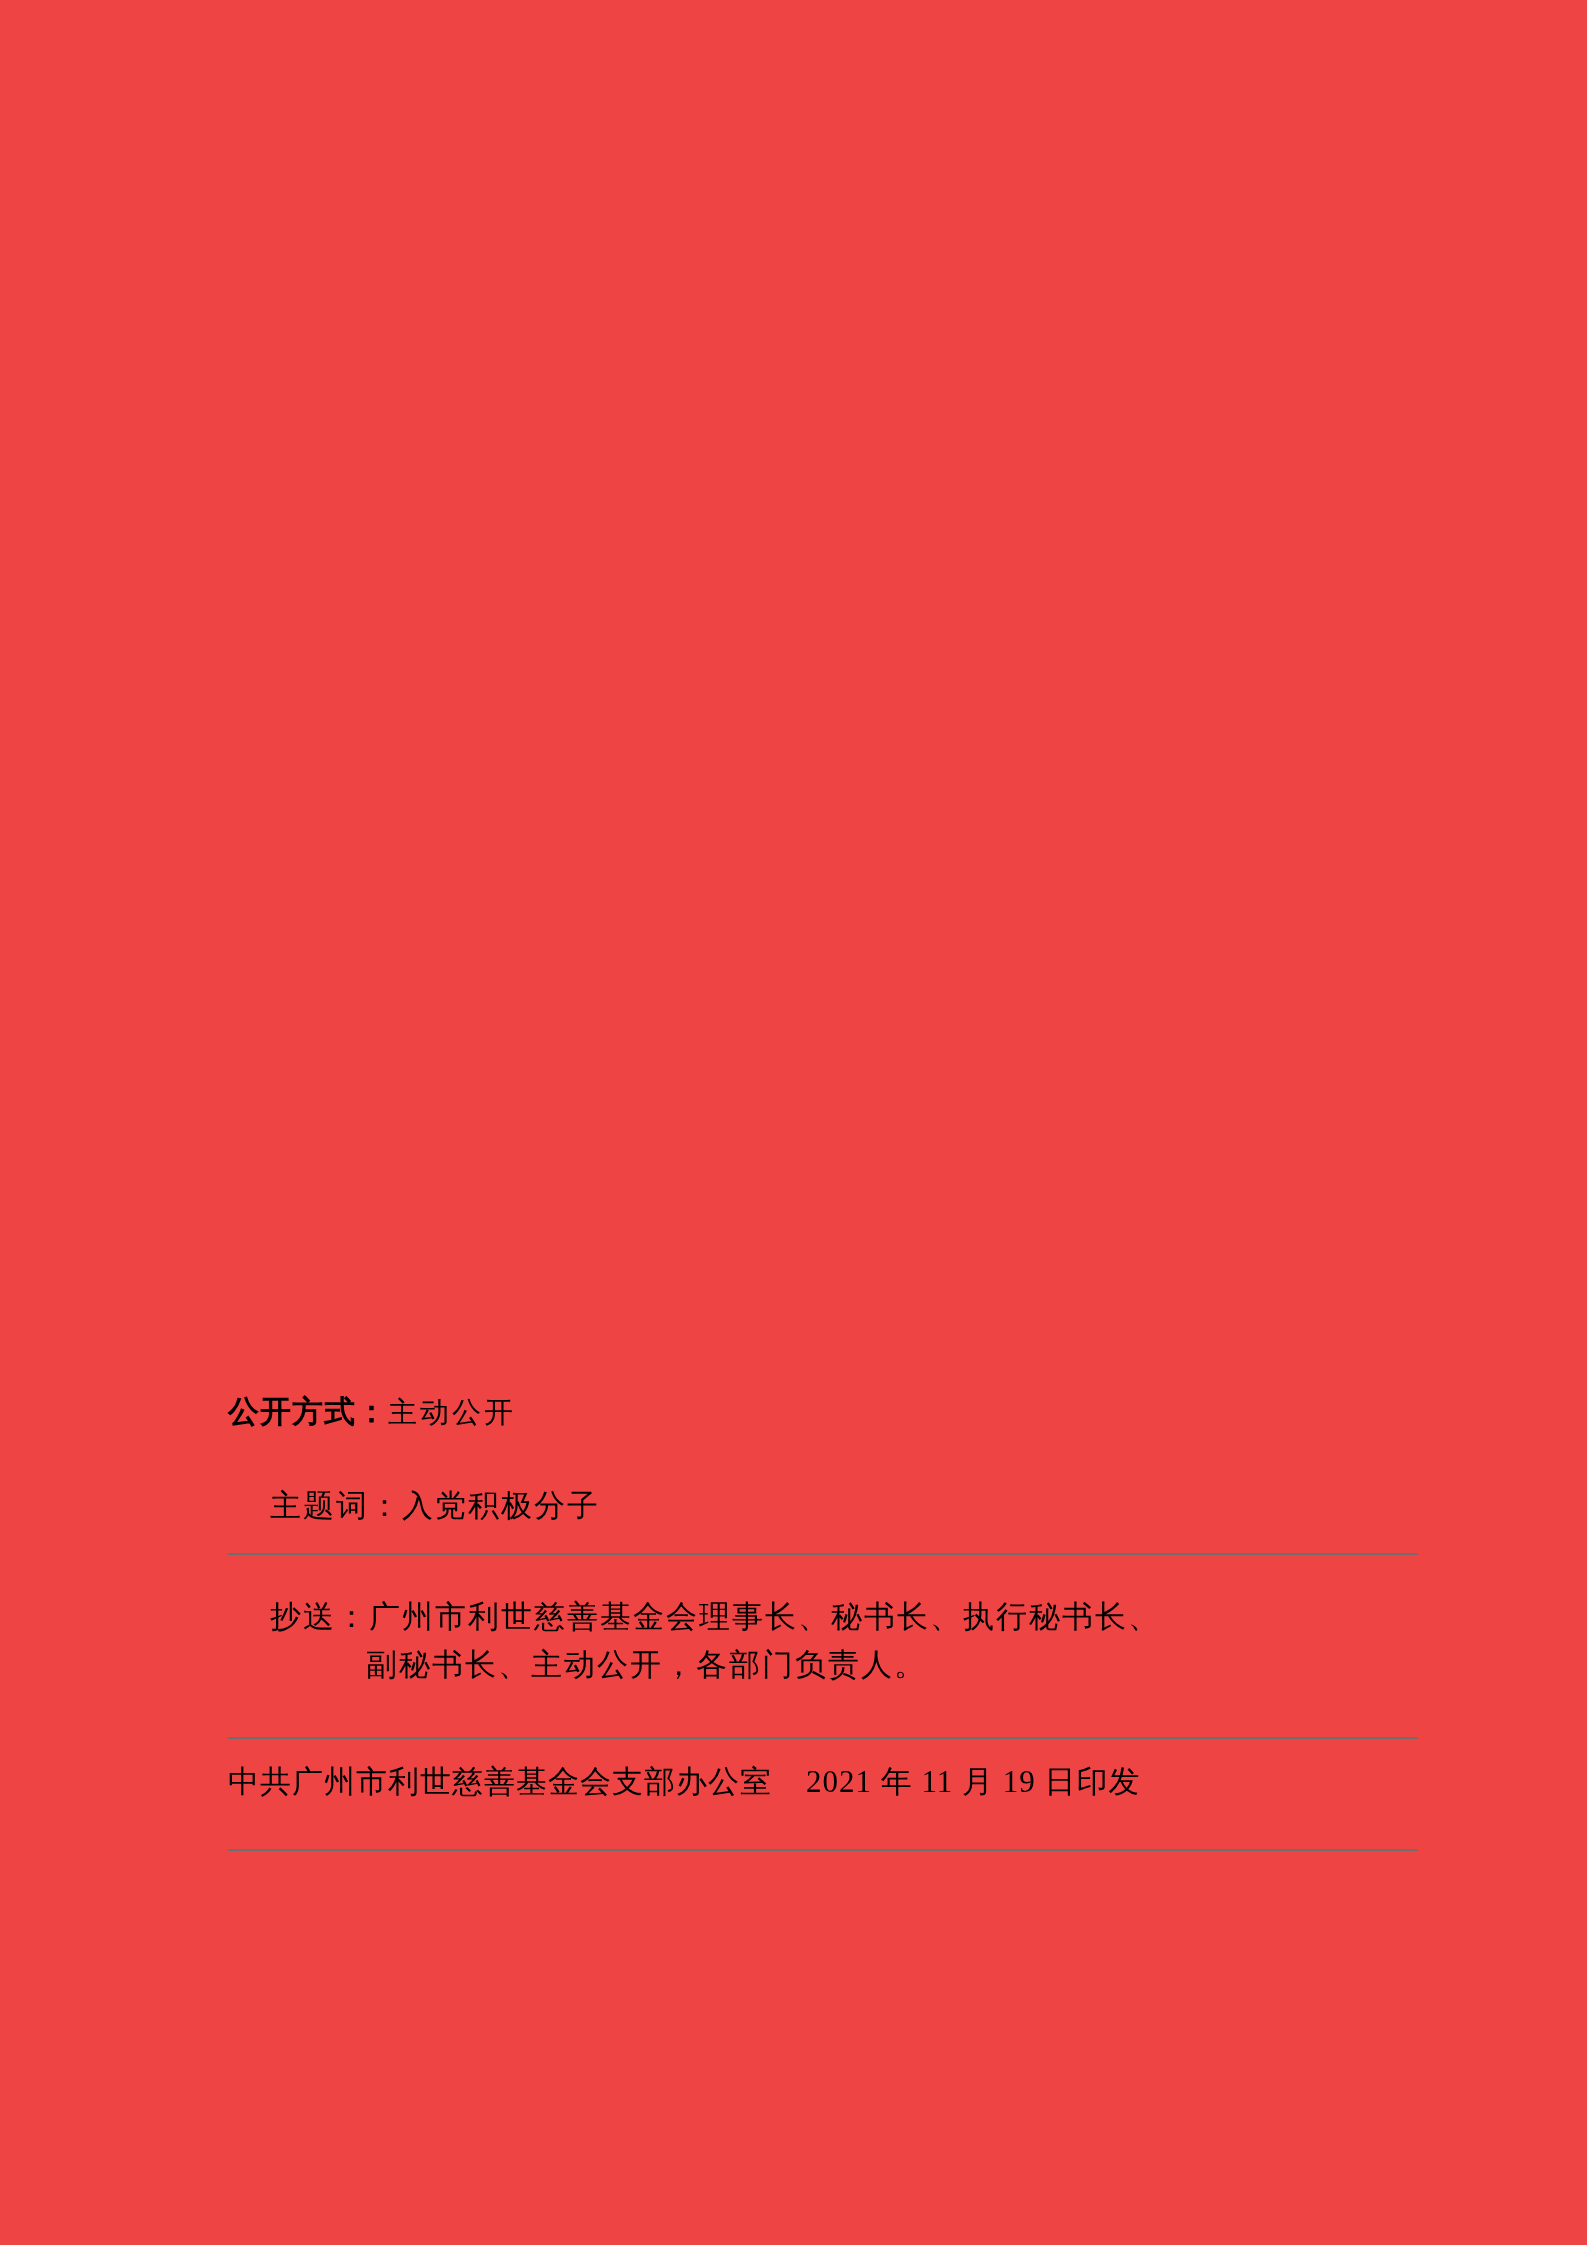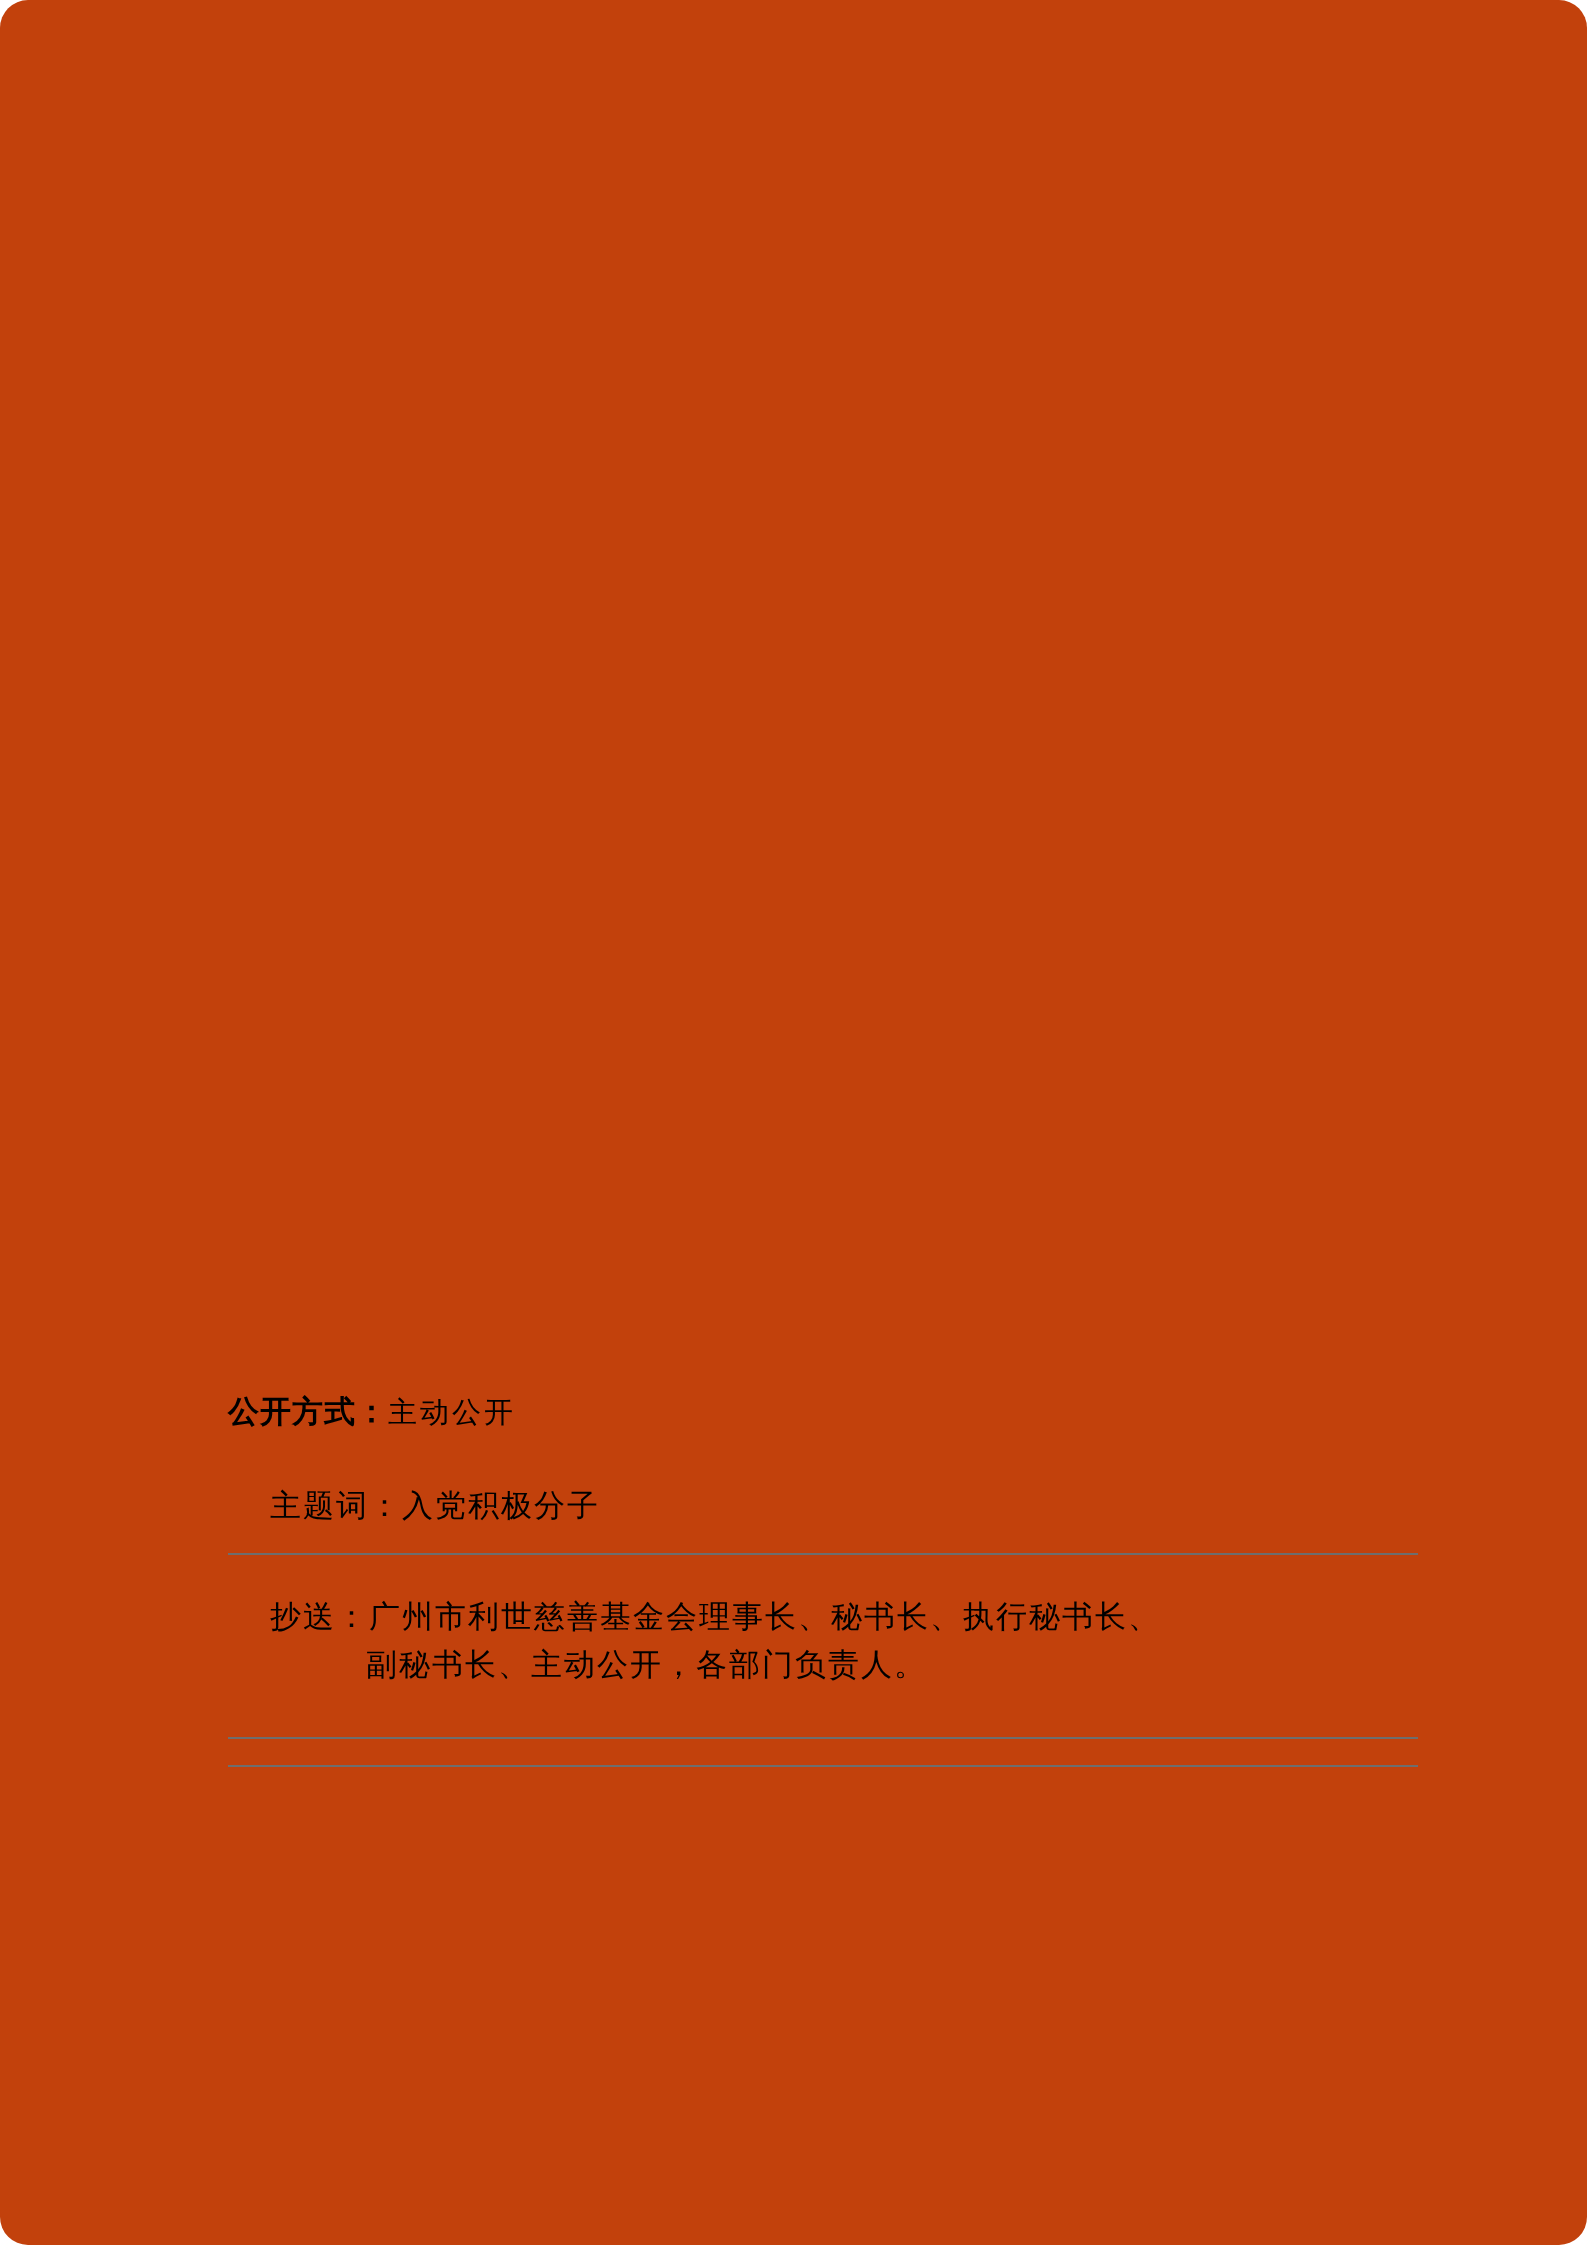--- a/index.html
+++ b/index.html
@@ -4,25 +4,24 @@
 <style>
   html, body {
     margin: 0;
     padding: 0;
     background: #ffffff;
   }
   .page {
     position: relative;
     width: 1587px;
     height: 2245px;
-    background: #c2410c;
+    background: #ef4444;
     font-family: "Liberation Serif", "DejaVu Serif", serif;
     color: #000000;
     overflow: hidden;
-    border-radius: 28px;
   }
 
   
   .footer-block {
     position: absolute;
     left: 228px;
     top: 1390px;
     width: 1190px;
   }
 
@@ -101,18 +100,21 @@
 
     <div class="rule"></div>
 
     <div class="cc-row">
       <span class="cc-line">抄送：广州市利世慈善基金会理事长、秘书长、执行秘书长、</span>
       <span class="cc-line indent">副秘书长、主动公开，各部门负责人。</span>
     </div>
 
     <div class="rule"></div>
 
+    <div class="issue-row">
+      <span>中共广州市利世慈善基金会支部办公室</span><span class="issue-gap"></span><span>2021 年 11 月 19 日印发</span>
+    </div>
 
     <div class="rule"></div>
 
   </div>
 
 </div>
 
 </body></html>

